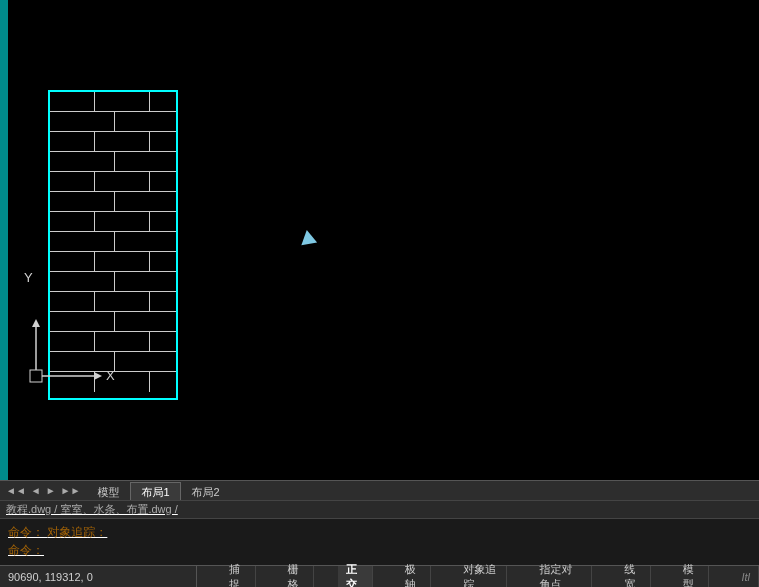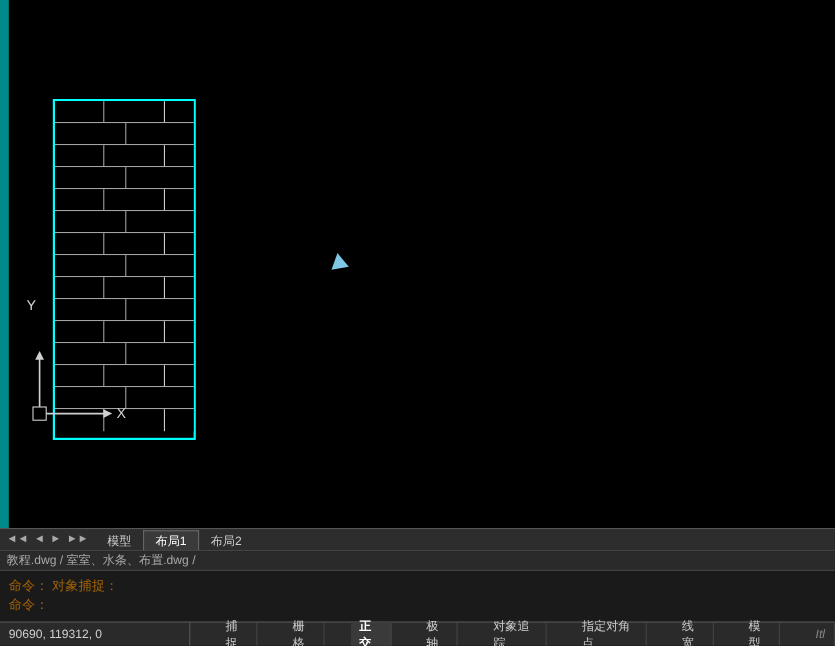--- a/index.html
+++ b/index.html
@@ -127,20 +127,21 @@
 
     
     #status-bar {
       position: absolute;
       top: 500px;
       left: 0;
       width: 759px;
       height: 87px;
       background: #1a1a1a;
       border-top: 1px solid #444;
+      text-decoration: underline;
     }
 
     #file-path-bar {
       height: 18px;
       background: #2a2a2a;
       display: flex;
       align-items: center;
       padding: 0 6px;
       font-size: 11px;
       color: #aaa;
@@ -168,21 +169,21 @@
       left: 0;
       width: 759px;
       height: 22px;
       background: #2a2a2a;
       border-top: 1px solid #555;
       display: flex;
       align-items: center;
     }
 
     #coord-display {
-      width: 173px;
+      width: 197px;
       padding: 0 8px;
       font-size: 11px;
       color: #d0d0d0;
       border-right: 1px solid #555;
       height: 100%;
       display: flex;
       align-items: center;
       text-align: center;
     }
 
@@ -331,21 +332,21 @@
   <div class="tab-item">布局2</div>
 </div>
 
 <div id="status-bar">
   <div id="file-path-bar">
     <span>教程.dwg / 室室、水条、布置.dwg /</span>
   </div>
   <div id="command-area">
     <div class="command-line">
       <span>命令：</span>
-      <span>对象捕捉：</span>
+      <span>对象追踪：</span>
     </div>
     <div class="command-line">
       <span>命令：</span>
     </div>
   </div>
 </div>
 
 <div id="bottom-strip">
   <div id="coord-display">
     <span>90690, 119312, 0</span>

